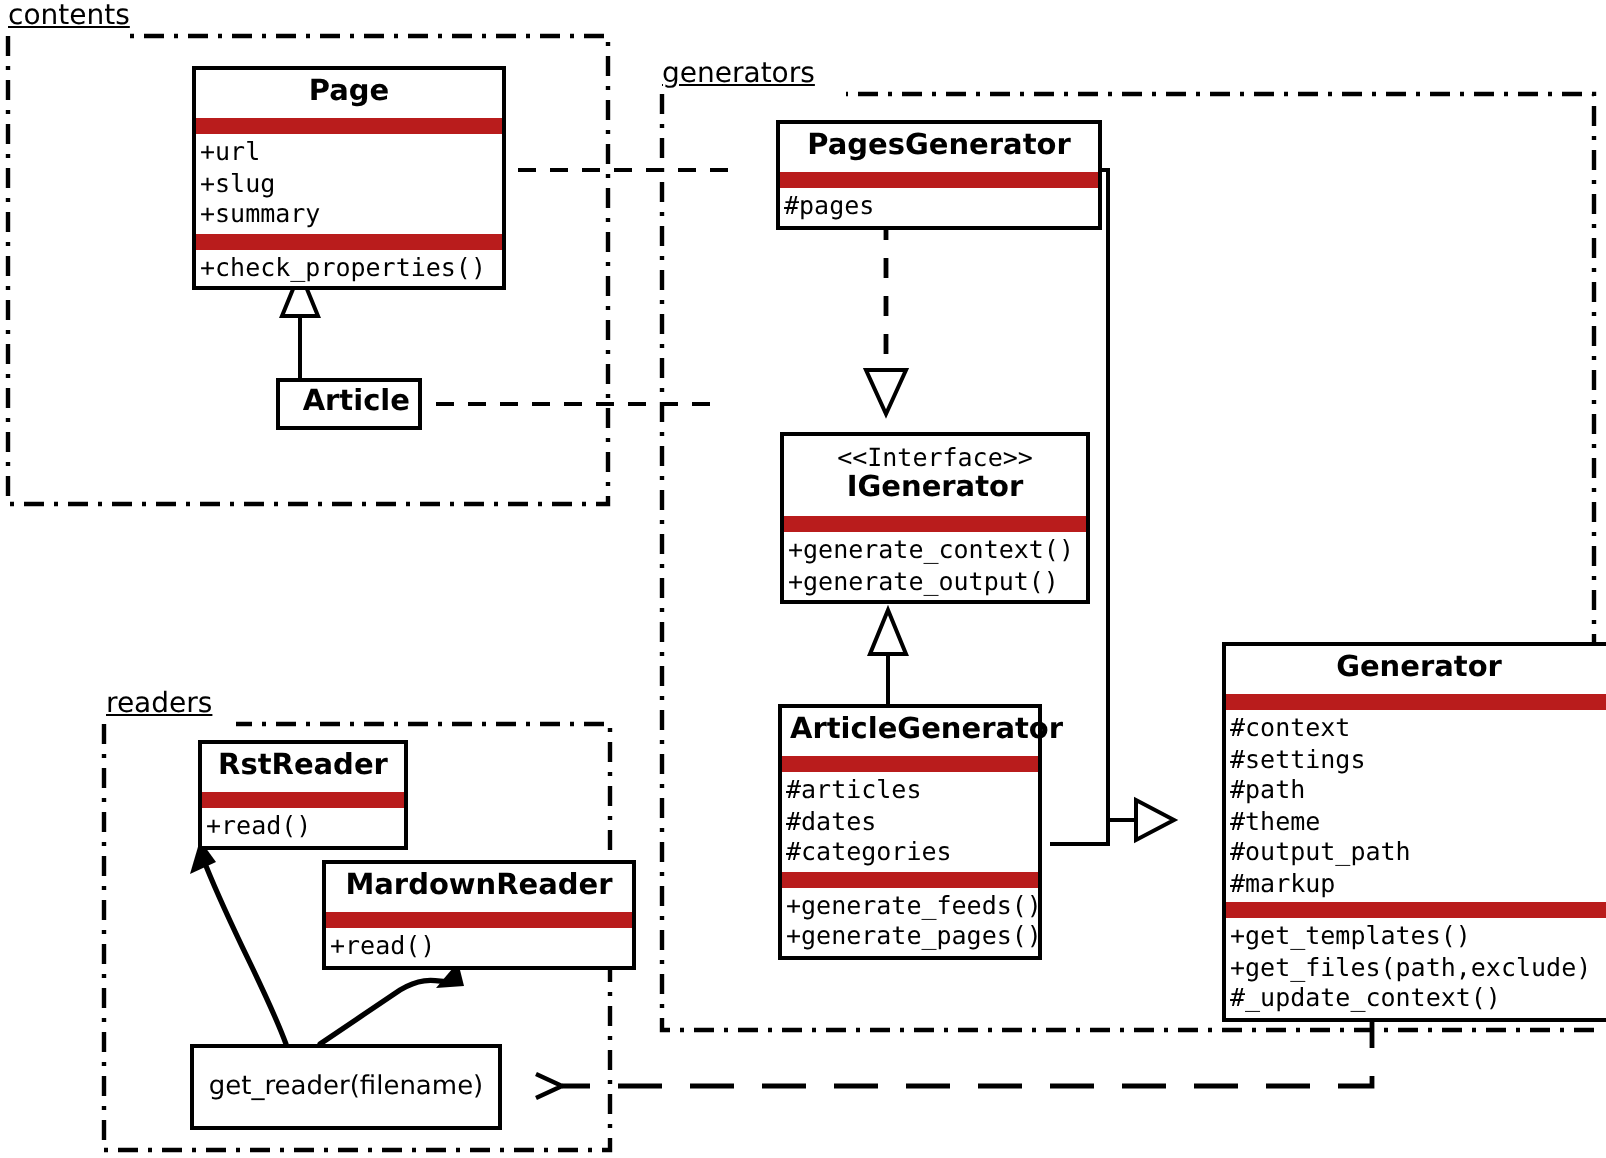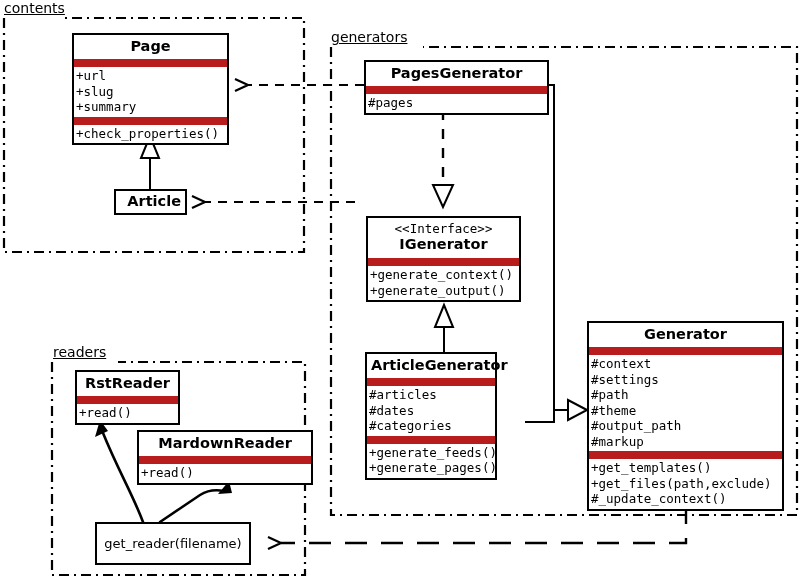--- a/index.html
+++ b/index.html
@@ -32,20 +32,21 @@
     text-decoration: underline;
     letter-spacing: 0px;
   }
   
   .uml-box {
     position: absolute;
     box-sizing: border-box;
     border: 2px solid #000;
     background: #ffffff;
     z-index: 5;
+    margin-left: 24px;
   }
   .uml-title {
     box-sizing: border-box;
     text-align: center;
     font-weight: bold;
     font-size: 14.5px;
     font-family: "DejaVu Sans", sans-serif;
     color: #000;
     padding: 3px 4px 4px 4px;
     line-height: 1.18;
@@ -173,21 +174,21 @@
     </div>
     <div class="uml-compartment">
       <div class="uml-row">+check_properties()</div>
     </div>
   </div>
 
   <div class="uml-box" style="left:114px; top:189px; width:73px;">
     <div class="uml-title" style="padding:2px 4px 3px 4px;text-align:right;">Article</div>
   </div>
 
-  <div class="uml-box" style="left:364px; top:60px; width:185px;">
+  <div class="uml-box" style="left:364px; top:60px; width:163px;">
     <div class="uml-title">PagesGenerator</div>
     <div class="uml-compartment">
       <div class="uml-row">#pages</div>
     </div>
   </div>
 
   <div class="uml-box" style="left:366px; top:216px; width:155px;">
     <div class="uml-title" style="padding:4px 4px 5px 4px;">
       <span class="uml-stereo">&lt;&lt;Interface&gt;&gt;</span>
       <span>IGenerator</span>
@@ -228,21 +229,21 @@
     </div>
   </div>
 
   <div class="uml-box" style="left:75px; top:370px; width:105px;">
     <div class="uml-title">RstReader</div>
     <div class="uml-compartment">
       <div class="uml-row">+read()</div>
     </div>
   </div>
 
-  <div class="uml-box" style="left:137px; top:430px; width:176px;">
+  <div class="uml-box" style="left:137px; top:430px; width:157px;">
     <div class="uml-title">MardownReader</div>
     <div class="uml-compartment">
       <div class="uml-row">+read()</div>
     </div>
   </div>
 
   <div class="fn-box" style="left:95px; top:522px; width:156px; height:43px;">
     <span class="fn-label">get_reader(filename)</span>
   </div>
 

